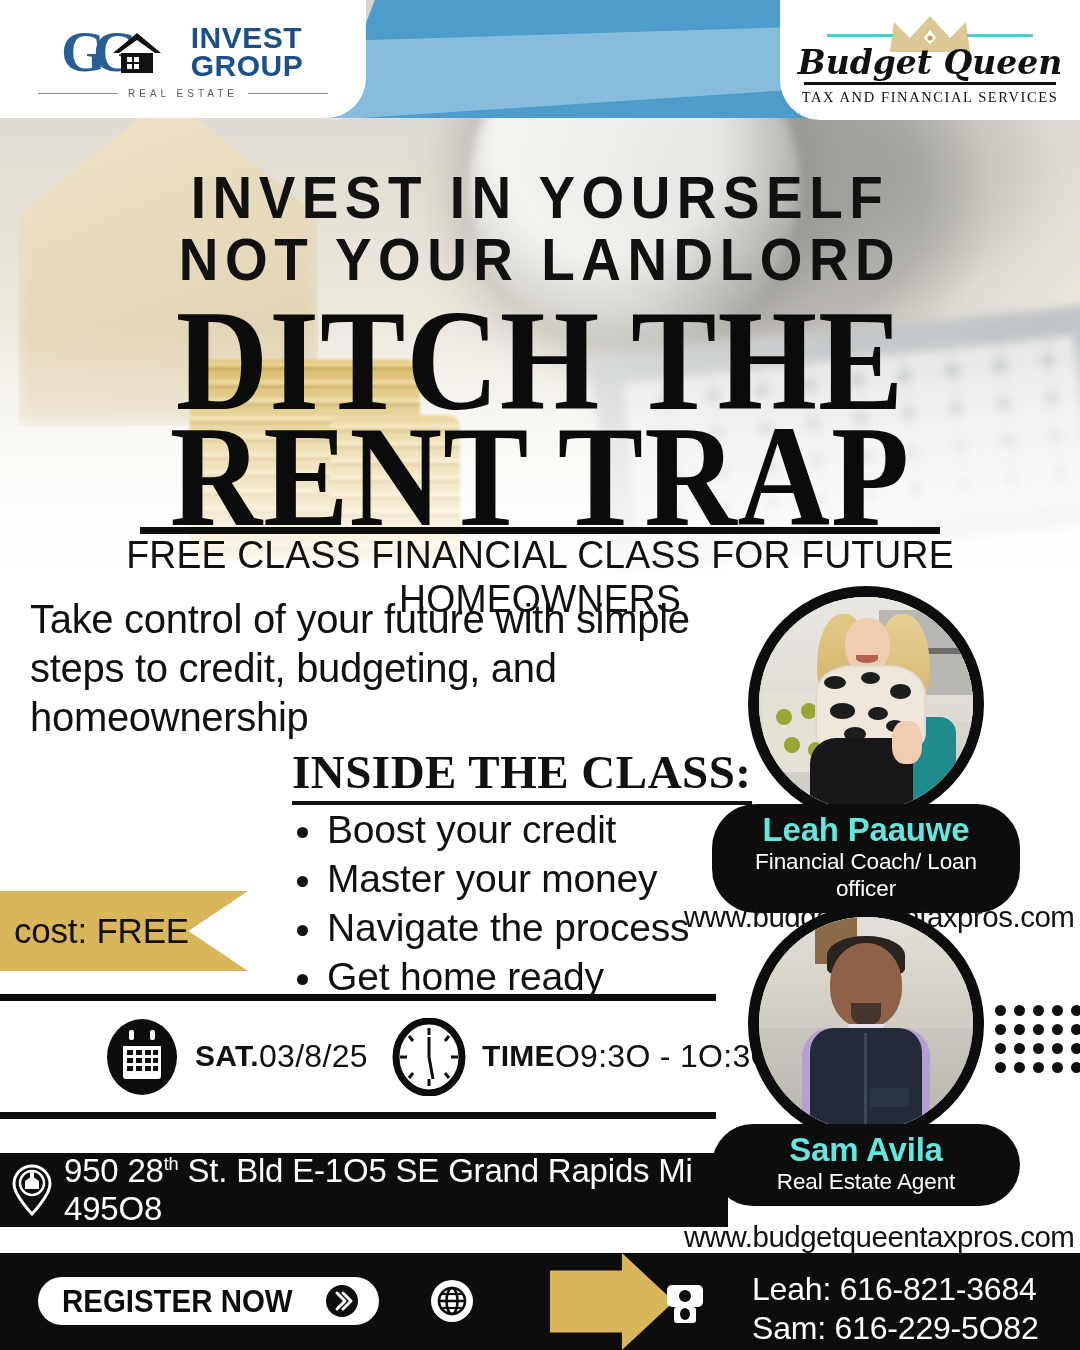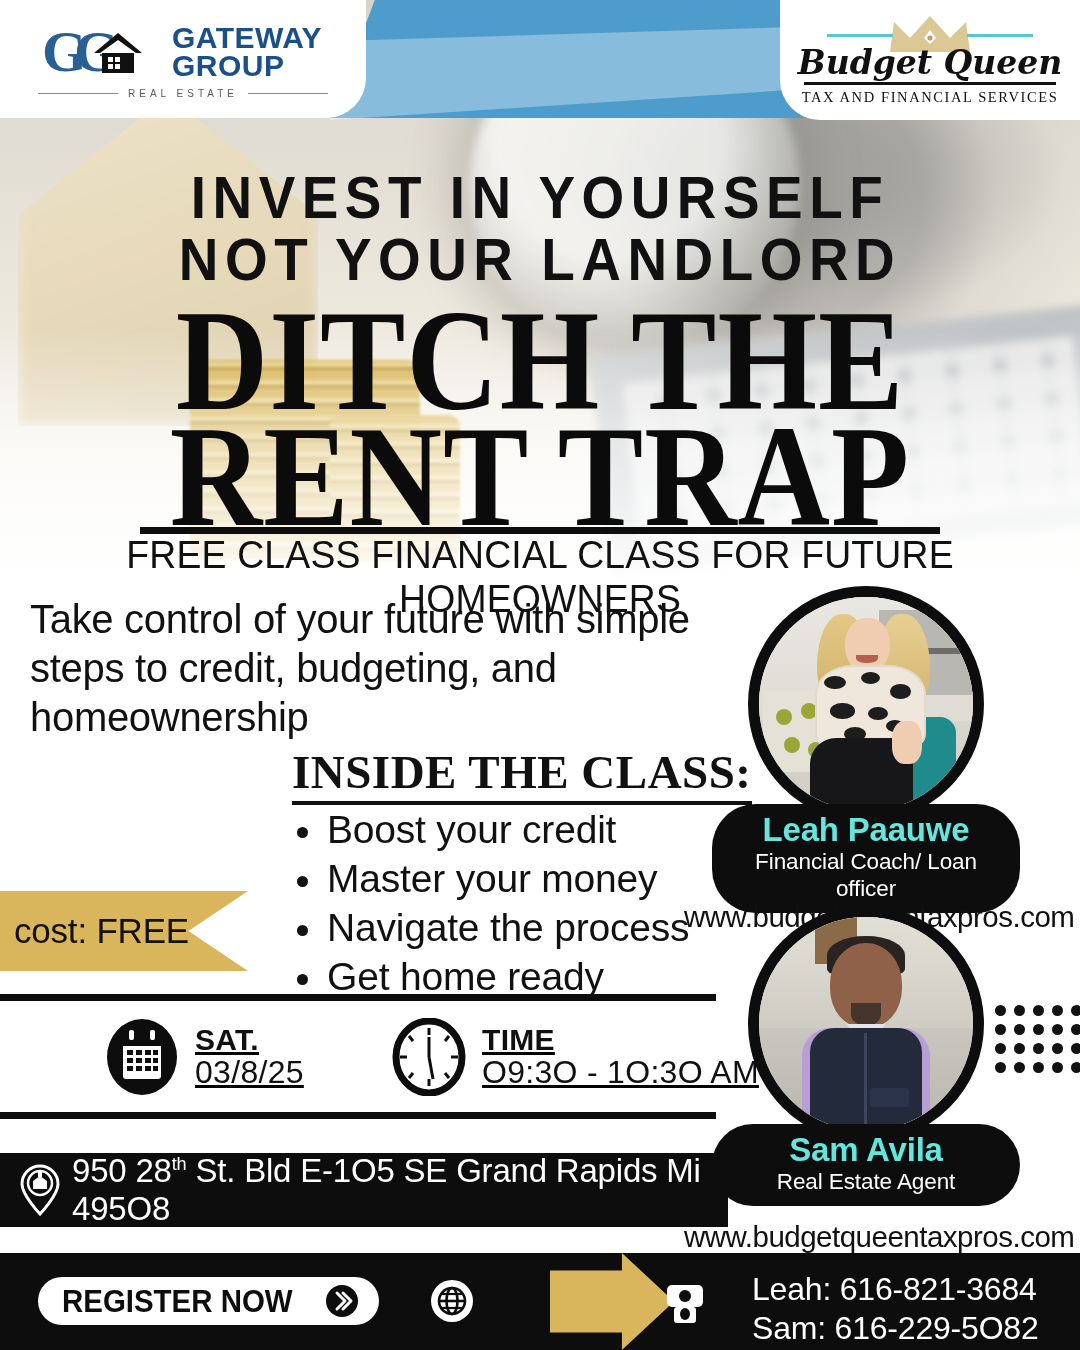--- a/index.html
+++ b/index.html
@@ -187,34 +187,34 @@
   
   .hrule{position:absolute;left:0;height:7px;background:#0d0d0d;}
   .hrule.r1{top:994px;width:716px;}
   .hrule.r2{top:1112px;width:716px;}
 
   
   .dt-item{position:absolute;display:flex;align-items:center;gap:16px;}
   .dt-item.date{left:105px;top:1018px;}
   .dt-item.time{left:392px;top:1018px;}
   .dt-ico{width:74px;height:78px;flex:none;}
-  .dt-txt{display:flex;flex-direction:column;line-height:1.06;text-decoration:underline;}
+  .dt-txt{display:flex;line-height:1.06;}
   .dt-lab{
     font-family:"Liberation Sans",sans-serif;font-weight:bold;color:#111;
     font-size:30px;letter-spacing:.3px;
   }
   .dt-val{
     font-family:"Liberation Sans",sans-serif;color:#111;
     font-size:32px;letter-spacing:.3px;
   }
 
   
   .addr{
     position:absolute;left:0;top:1153px;width:728px;height:74px;background:#0d0d0d;
-    display:flex;align-items:center;gap:12px;padding-left:20px;box-sizing:border-box;
+    display:flex;align-items:center;gap:12px;padding-left:12px;box-sizing:border-box;
   }
   .addr-ico{width:40px;height:52px;flex:none;}
   .addr-tx{
     font-family:"Liberation Sans",sans-serif;color:#fff;font-size:33px;letter-spacing:-.2px;
   }
   .addr-tx sup{font-size:.55em;vertical-align:super;}
 
   
   .spk{position:absolute;width:236px;}
   .spk.one{left:748px;top:586px;}
@@ -341,21 +341,21 @@
           <text x="-2" y="48" font-family="Liberation Serif, serif" font-size="58" font-weight="bold" fill="#2a5f94">G</text>
           <text x="30" y="48" font-family="Liberation Serif, serif" font-size="58" font-weight="bold" fill="#2a5f94">G</text>
           <path d="M50 30 L74 10 L98 30 L92 30 L74 17 L56 30 Z" fill="#111"></path>
           <rect x="58" y="30" width="32" height="20" fill="#111"></rect>
           <rect x="64" y="34" width="12" height="12" fill="#fff"></rect>
           <line x1="70" y1="34" x2="70" y2="46" stroke="#111" stroke-width="2"></line>
           <line x1="64" y1="40" x2="76" y2="40" stroke="#111" stroke-width="2"></line>
         </svg>
       </div>
       <div class="gg-name">
-        <div class="l1">GATEWAY</div>
+        <div class="l1">INVEST</div>
         <div class="l2">GROUP</div>
       </div>
     </div>
     <div class="gg-rule">
       <i class="ln"></i>
       <span class="tx">REAL ESTATE</span>
       <i class="ln"></i>
     </div>
   </div>
 

